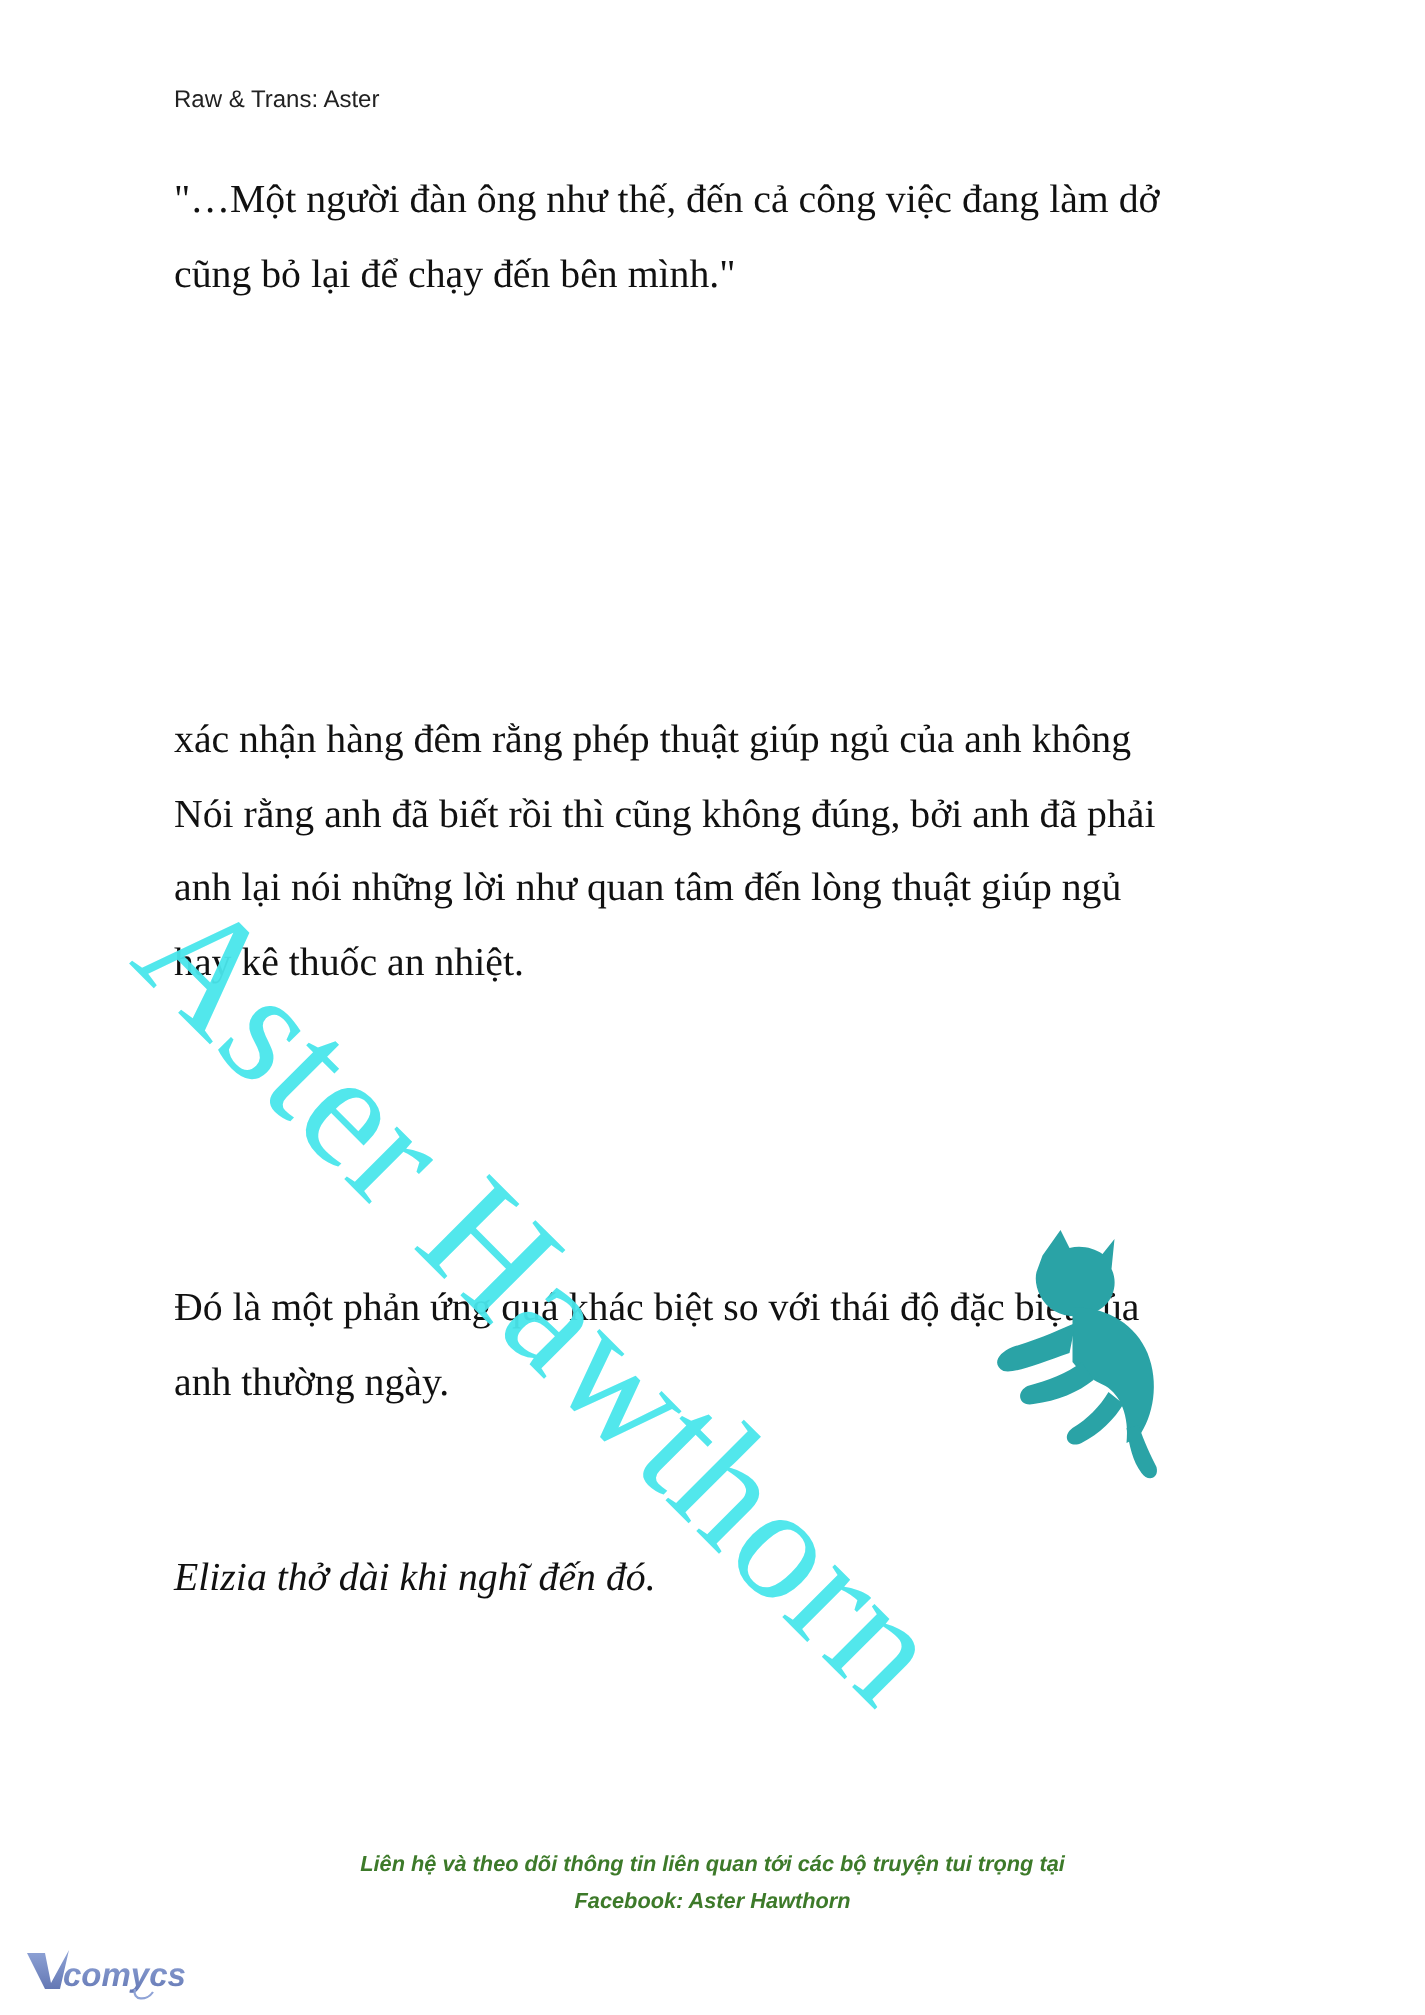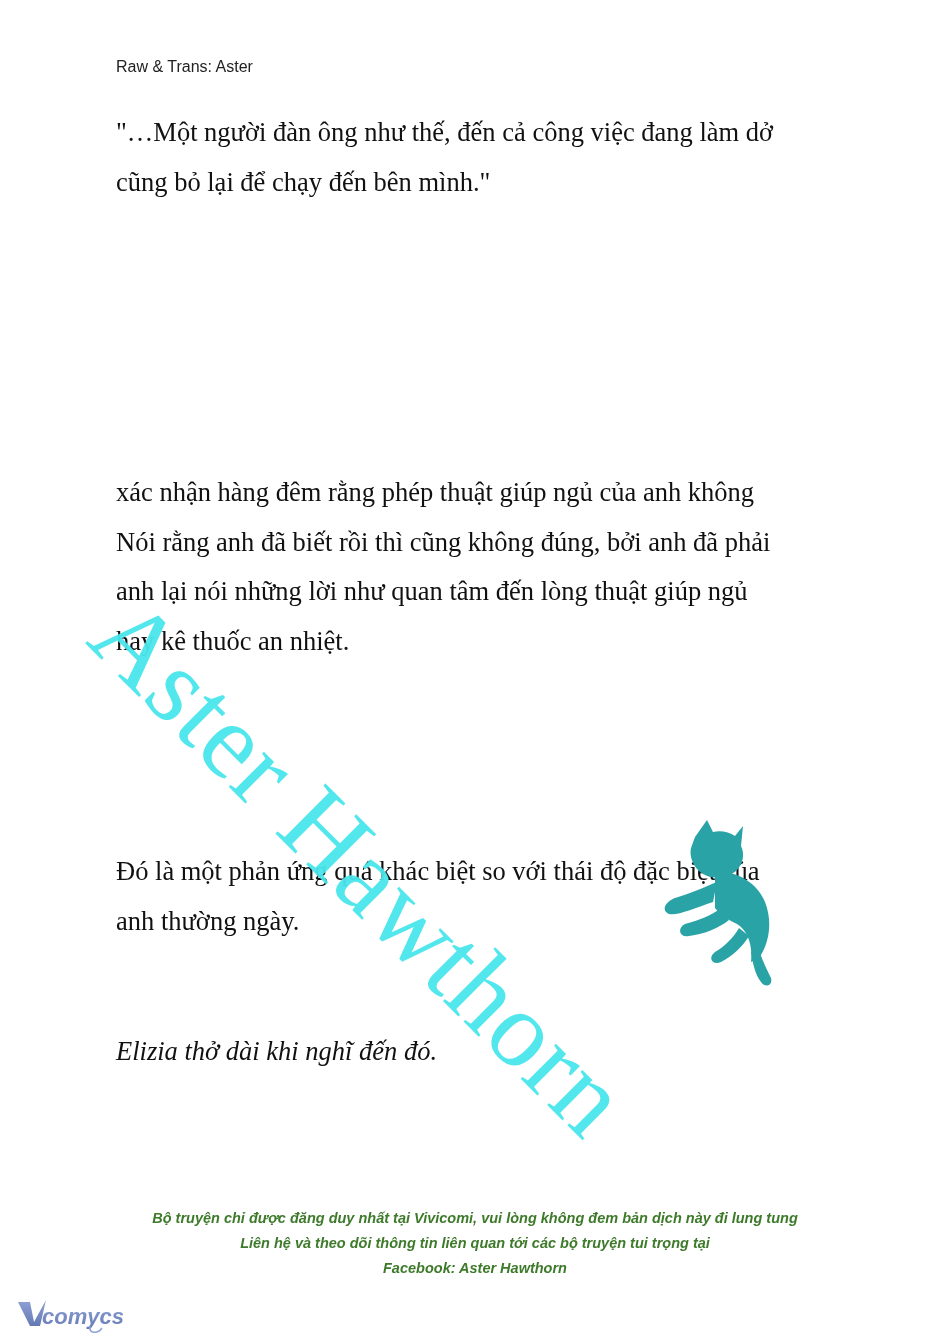--- a/index.html
+++ b/index.html
@@ -79,21 +79,20 @@
       <path d="M62 70 C52 74 40 80 20 86 C10 90 6 98 14 102 C22 104 40 96 58 90 Z"></path>
 
       <path d="M66 96 C56 104 44 108 30 112 C22 116 24 126 34 124 C50 122 64 116 74 108 Z"></path>
 
       <path d="M84 116 C78 126 70 134 60 140 C52 146 58 154 66 150 C78 144 88 134 94 124 Z"></path>
 
       <path d="M96 140 C98 152 100 162 106 170 C110 176 118 174 116 166 C112 158 108 150 104 138 Z"></path>
     </g>
   </svg>
 
-  <div class="footer-note" style="top:1210px;">Bộ truyện chỉ được đăng duy nhất tại Vivicomi, vui lòng không đem bản dịch này đi lung tung</div>
   <div class="footer-note" style="top:1235px;">Liên hệ và theo dõi thông tin liên quan tới các bộ truyện tui trọng tại</div>
   <div class="footer-note" style="top:1260px;">Facebook: Aster Hawthorn</div>
 
   <svg class="logo" viewBox="0 0 130 40" xmlns="http://www.w3.org/2000/svg">
     <defs>
       <linearGradient id="lg" x1="0" y1="0" x2="0" y2="1">
         <stop offset="0" stop-color="#8fa3d6"></stop>
         <stop offset="1" stop-color="#6478b4"></stop>
       </linearGradient>
     </defs>

